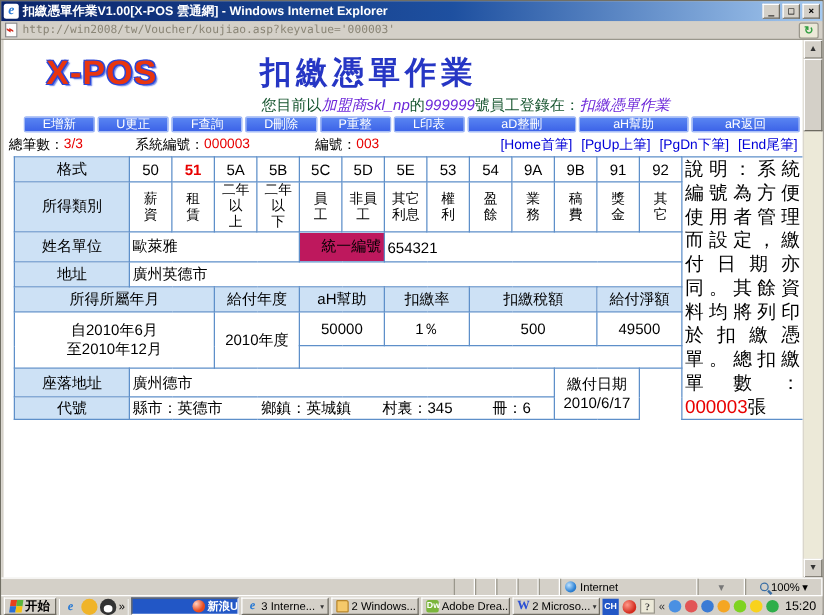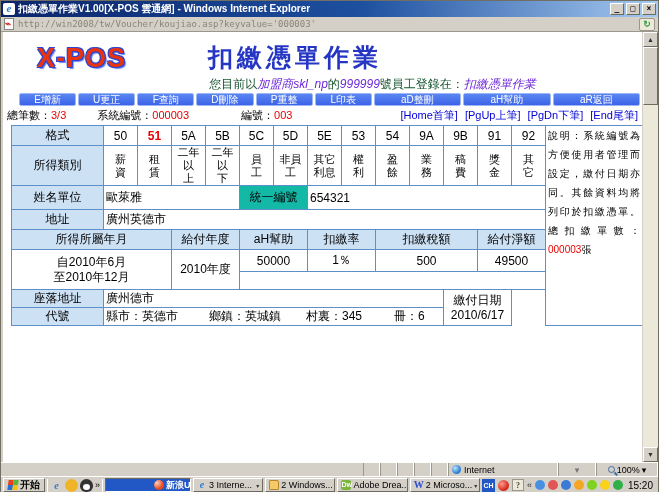--- a/index.html
+++ b/index.html
@@ -30,36 +30,36 @@
 
   .login-line { text-align:center; font-size:12px; height:14px; line-height:14px; padding-left:100px; white-space:nowrap; }
   .login-line .b { color:#14532d; } .login-line .r { color:#6d28d9;font-style:italic; }
 
   .toolbar { display:flex; gap:2px; padding:2px 2px 1px 16px; }
   .tb { height:13px; background:linear-gradient(#5a86f2,#3c63e8); border:1px solid #9db6f5; border-radius:2px; color:#fff; font-size:10px; line-height:10px; flex:1.0; text-align:center; cursor:pointer; }
   .tb.wide { flex:1.55; }
 
   .recordbar { display:flex; align-items:center; font-size:11px; height:16px; padding:0 4px; white-space:nowrap; }
   .recordbar .lbl { color:#000; } .recordbar .val { color:#e80000; }
-  .recordbar .g1 { margin-left:31px;text-align:right; } .recordbar .g2 { margin-left:52px; }
+  .recordbar .g1 { margin-left:42px;text-align:right; } .recordbar .g2 { margin-left:52px; }
   .rec-nav { margin-left:auto; color:#0000d8; }
   .rec-nav span { margin-left:4px; cursor:pointer; }
 
   
   table.form { border-collapse:collapse; margin:2px 0 0 8px; table-layout:fixed; width:632px; font-size:12px; color:#000; background:#fff; }
   table.form td { border:1px solid #5e8fc9; padding:0 2px; overflow:hidden; }
   td.lab { background:#cde1f5; text-align:center; }
   td.fmt { border-left:none; border-right:none; text-align:center; font-size:12px; }
   td.fmt.sel { color:#e80000; font-weight:bold; }
   td.cat { border-left:none; border-right:none; text-align:center; font-size:11px; line-height:13px; padding:2px 0; }
   td.cat span { display:block; }
   td.v { background:#fff; padding-left:5px; }
-  td.uid-btn { background:#14b8a6; text-align:center; border:1px solid #5e8fc9; cursor:pointer;margin-top:48px; }
+  td.uid-btn { background:#be185d; text-align:right; border:1px solid #5e8fc9; cursor:pointer;margin-top:48px; }
   td.num { text-align:center; }
-  td.note { vertical-align:top; border-left:1px solid #5e8fc9; padding:6px 7px; font-size:10px; line-height:19px; letter-spacing:1px; text-align:justify; }
+  td.note { vertical-align:top; border-left:1px solid #5e8fc9; padding:6px 7px; font-size:15px; line-height:19px; letter-spacing:1px; text-align:justify; }
   td.note .red { color:#e80000; letter-spacing:0; }
   .period span { display:block; text-align:center; line-height:15px; }
   td.center { text-align:center; }
   td.paydate { text-align:center; font-size:12px; line-height:15px; vertical-align:middle; }
   .code-cell { display:flex; font-size:12px; }
   .code-cell span { flex:none; }
   .code-cell span:nth-child(1){ width:103px; } .code-cell span:nth-child(2){ width:97px; }
   .code-cell span:nth-child(3){ width:88px; } .code-cell span:nth-child(4){ width:72px; }
 
   

